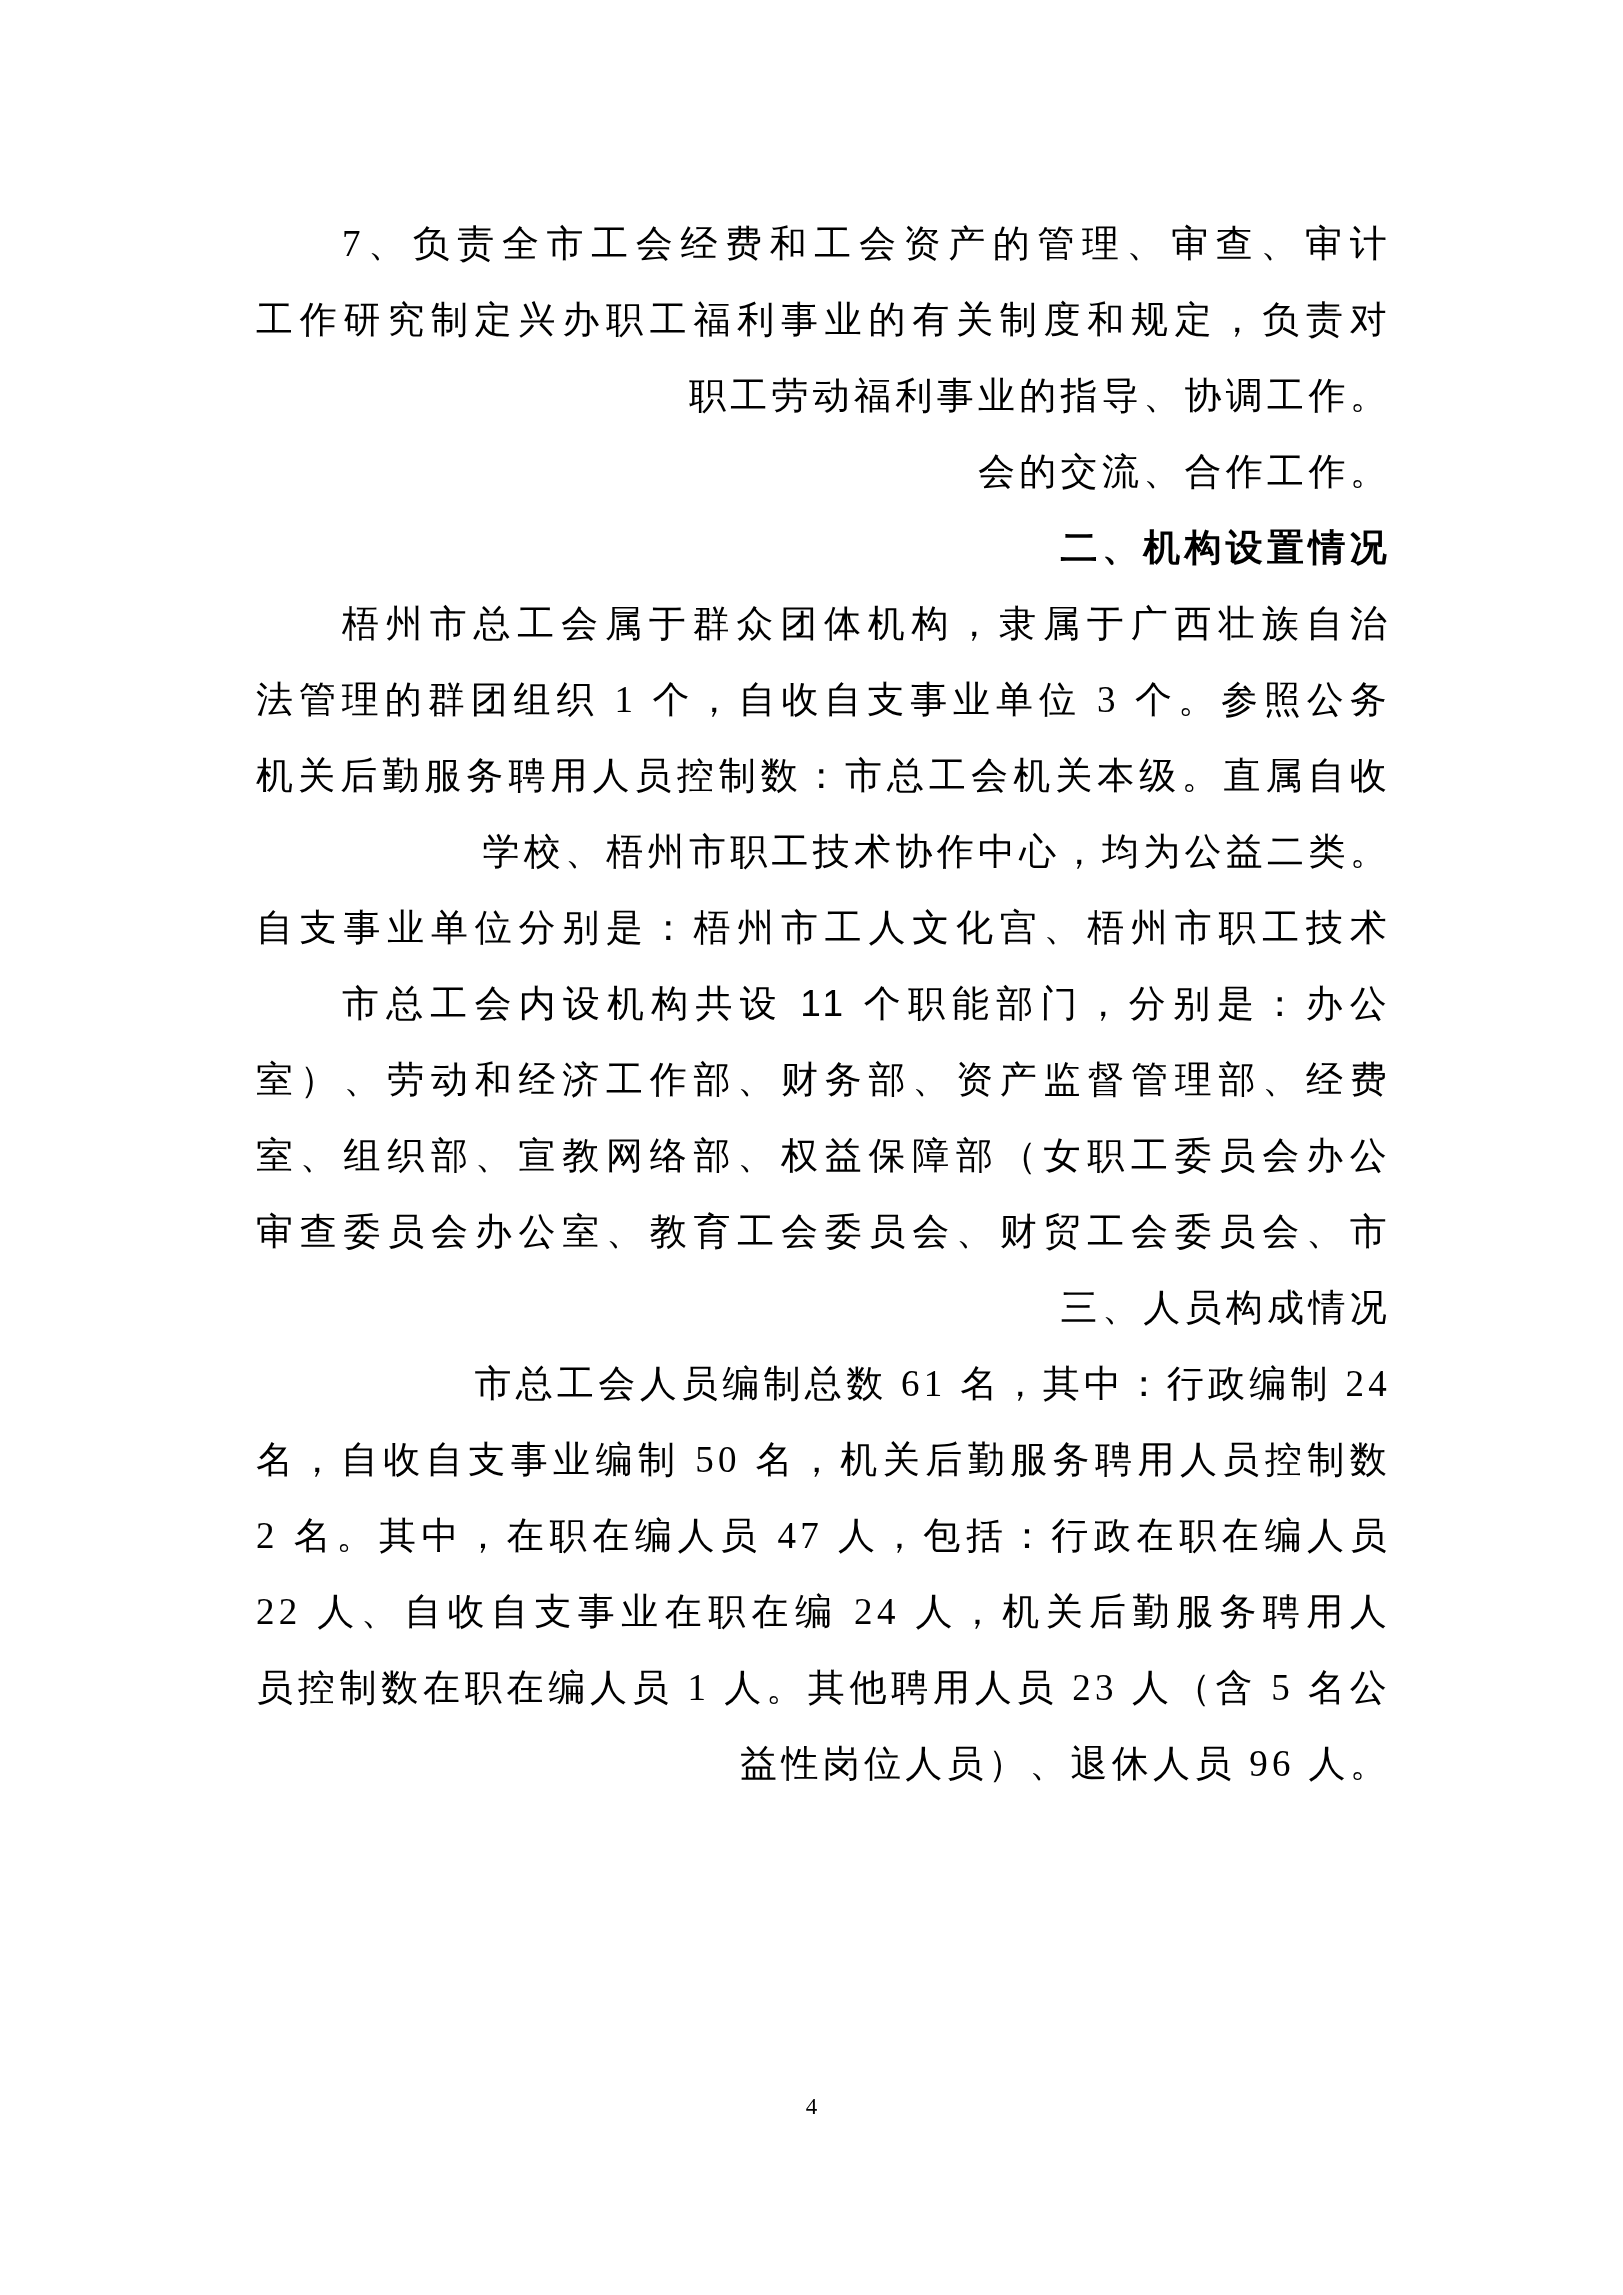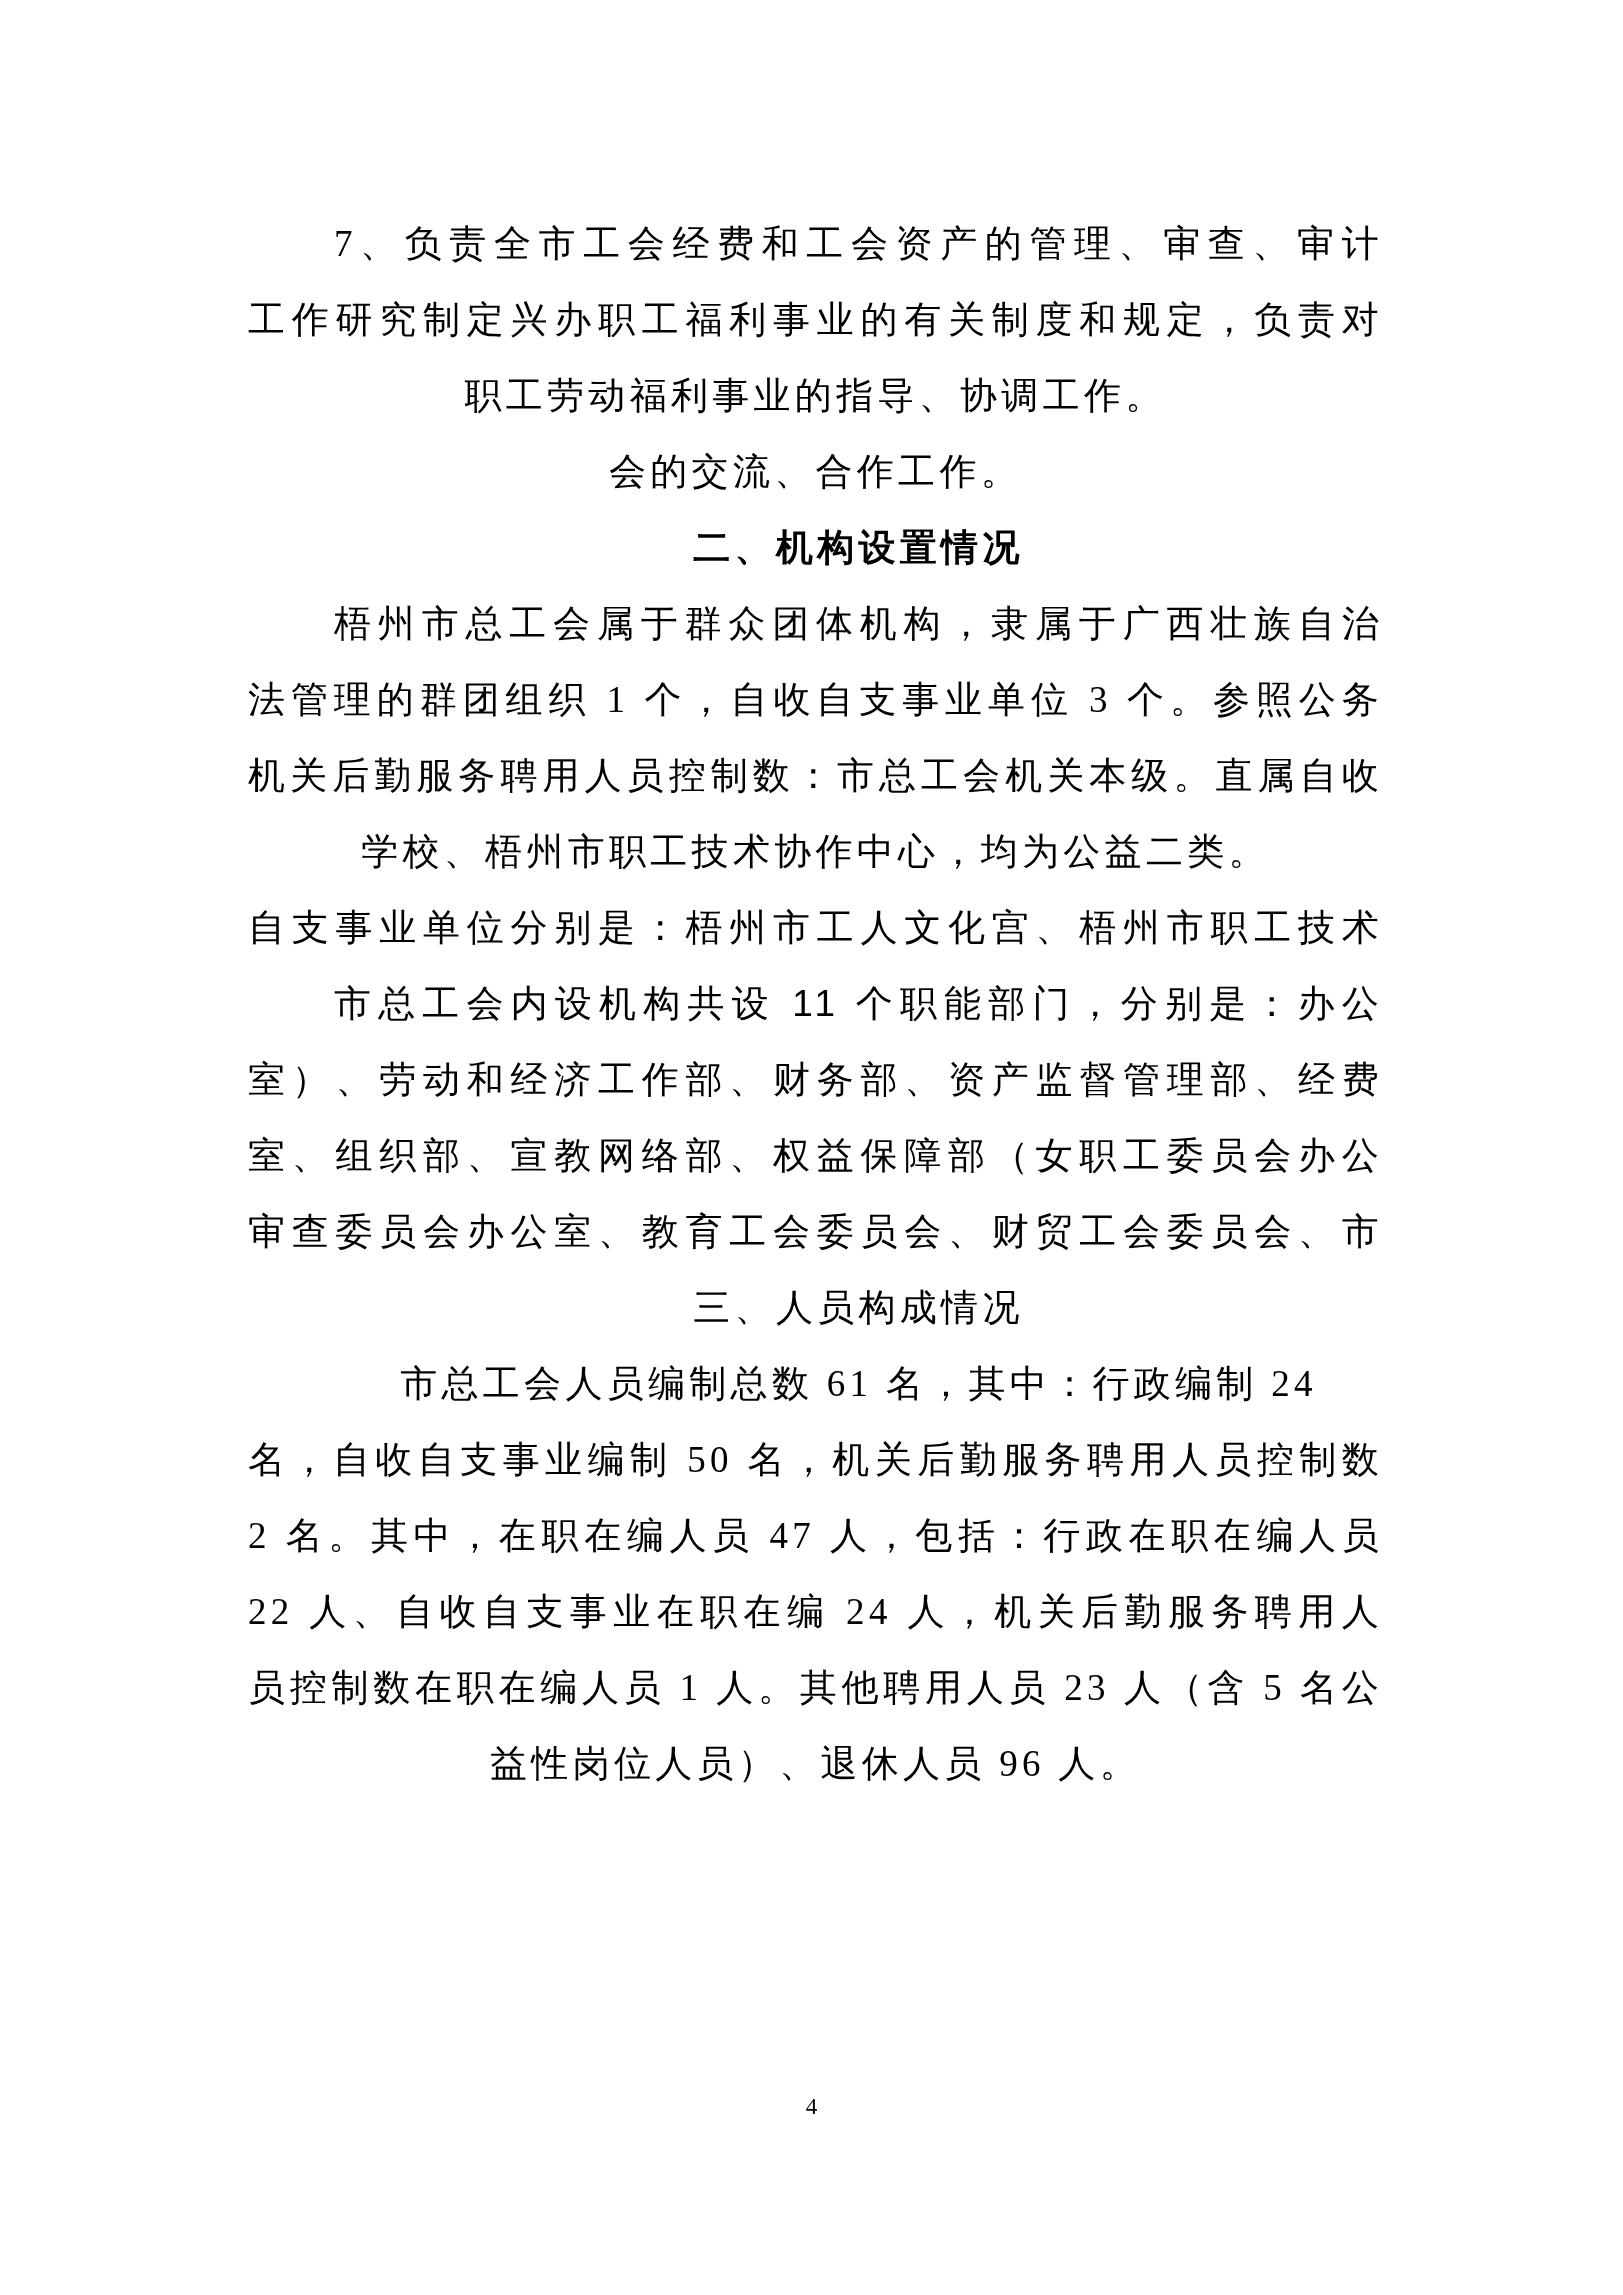--- a/index.html
+++ b/index.html
@@ -7,29 +7,29 @@
     position: relative;
     width: 1623px;
     height: 2295px;
     background: #ffffff;
     color: #000000;
     font-family: "Liberation Serif", "DejaVu Serif", serif;
     overflow: hidden;
   }
   .text-block {
     position: absolute;
-    left: 248px;
+    left: 256px;
     top: 206px;
     width: 1135px;
   }
   .line {
     font-size: 37px;
     line-height: 76px;
     letter-spacing: 4.3px;
-    text-align: center;
+    text-align: right;
   }
   .line.justify {
     text-align: justify;
     text-align-last: justify;
     text-justify: inter-character;
   }
   .line.heading {
     font-family: "Liberation Sans", "DejaVu Sans", sans-serif;
     font-weight: 700;
   }

